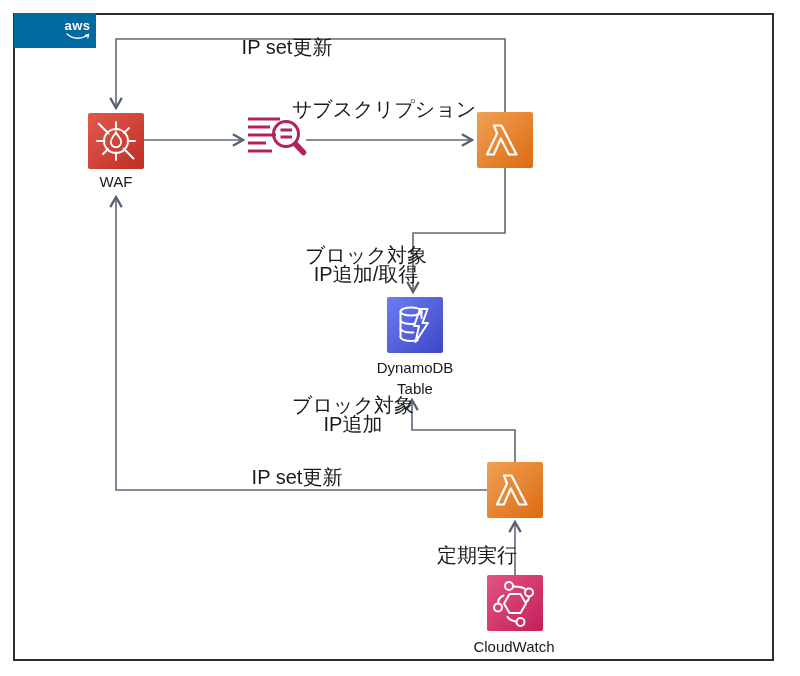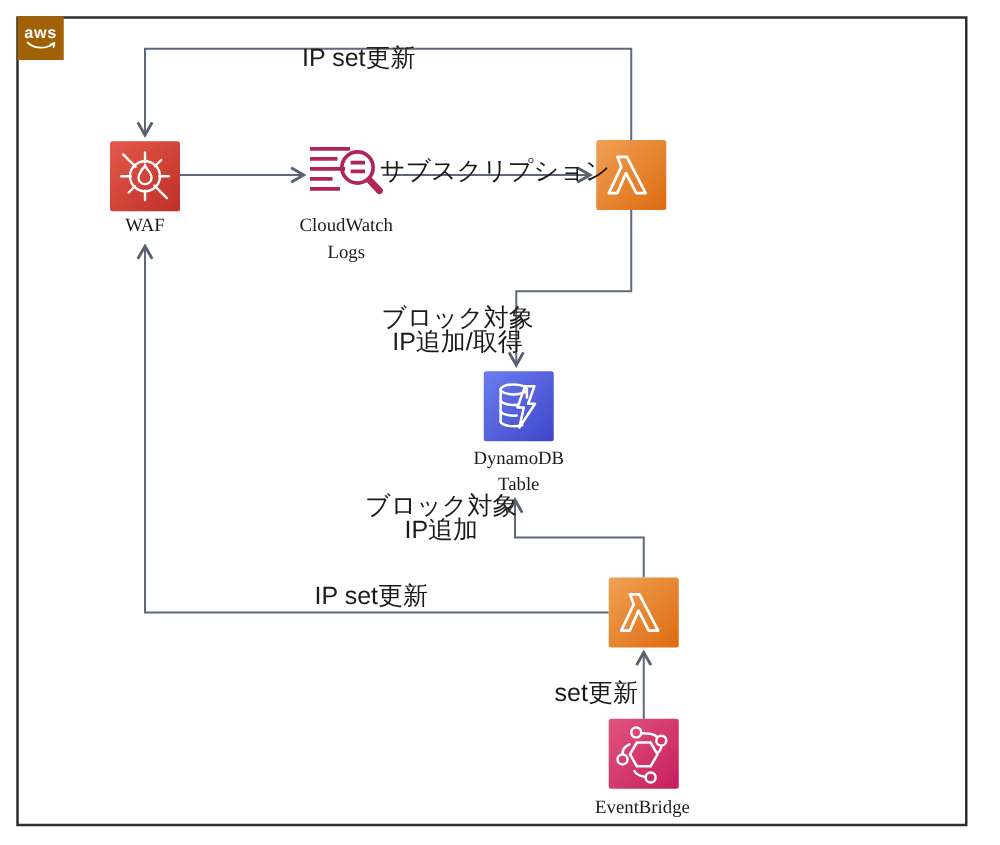--- a/index.html
+++ b/index.html
@@ -17,26 +17,27 @@
     left: 13px; top: 13px;
     width: 761px; height: 648px;
     border: 2px solid #2e2e2e;
     box-sizing: border-box;
     background: #ffffff;
   }
   .aws-logo {
     position: absolute;
     left: 14px; top: 13px;
     width: 37px; height: 35px;
-    background: #a16207;
+    background: #0369a1;
     display: flex;
     flex-direction: column;
     align-items: center;
     justify-content: center;
     z-index: 5;
+    padding-left: 45px;
   }
   .aws-logo .aws-text {
     color: #ffffff;
     font-size: 13px;
     font-weight: bold;
     line-height: 12px;
     letter-spacing: 0.5px;
   }
   .node-box {
     position: absolute;
@@ -62,21 +63,20 @@
     z-index: 3;
   }
   .node-label {
     position: absolute;
     transform: translateX(-50%);
     text-align: center;
     font-size: 15px;
     line-height: 21px;
     white-space: nowrap;
     z-index: 4;
-    font-family: Liberation Serif, serif;
   }
   .edge-label {
     position: absolute;
     transform: translateX(-50%);
     text-align: center;
     font-size: 20px;
     line-height: 19px;
     white-space: nowrap;
     z-index: 4;
   }
@@ -85,21 +85,21 @@
     left: 0; top: 0;
     width: 800px; height: 676px;
     z-index: 2;
   }
   .lbl-waf         { left: 116px; top: 171px; }
   .lbl-cloudwatch  { left: 277px; top: 171px; }
   .lbl-dynamodb    { left: 415px; top: 357px; text-align: center; }
   .lbl-eventbridge { left: 514px; top: 636px; }
 
   .lbl-top-ip      { left: 287px; top: 38px; }
-  .lbl-subfilter   { left: 396px; top: 100px; margin-top: 28px; }
+  .lbl-subfilter   { left: 384px; top: 100px; }
   .lbl-block-add   { left: 366px; top: 246px; }
   .lbl-block-get   { left: 353px; top: 396px; }
   .lbl-bottom-ip   { left: 297px; top: 468px; }
   .lbl-periodic    { left: 477px; top: 546px; }
 </style>
 </head>
 <body>
 
 <div class="canvas">
 
@@ -154,24 +154,20 @@
       <path d="M1 13 H23"></path>
       <path d="M1 21 H29"></path>
       <path d="M1 29 H19"></path>
       <path d="M1 37 H25"></path>
       <circle cx="39" cy="20" r="12.5"></circle>
       <path d="M33.5 16 H45"></path>
       <path d="M33.5 23 H45"></path>
     </g>
     <path d="M48.5 30 L56.5 38.5" fill="none" stroke="#B0235C" stroke-width="5.5" stroke-linecap="round"></path>
   </svg>
-  <div class="node-label lbl-cloudwatch">
-    <div>CloudWatch</div>
-    <div>Logs</div>
-  </div>
 
   <div class="node-box grad-lambda pos-lambda1">
     <svg width="56" height="56" viewBox="0 0 56 56">
       <polygon points="17,13.5 24.5,13.5 39.5,42.5 32,42.5 23.8,26.5 16.8,42.5 10,42.5 20,21.5" fill="none" stroke="#ffffff" stroke-width="2.2" stroke-linejoin="round"></polygon>
     </svg>
   </div>
 
   <div class="node-box grad-dynamodb pos-dynamodb">
     <svg width="56" height="56" viewBox="0 0 56 56">
       <g fill="none" stroke="#ffffff" stroke-width="2" stroke-linecap="round" stroke-linejoin="round">
@@ -204,35 +200,35 @@
         <circle cx="42" cy="17.5" r="4"></circle>
         <circle cx="11" cy="32.5" r="4"></circle>
         <circle cx="33.5" cy="47" r="4"></circle>
         <path d="M26.5 11.5 C32 11.5 36.5 12 38.5 14.5"></path>
         <path d="M42 21.7 C42 24.5 40.8 26 39.2 27"></path>
         <path d="M11 28.3 C11 24.5 13 22 16.5 20.5"></path>
         <path d="M29.3 46.5 C25 46 22 44.5 20.5 41.8"></path>
       </g>
     </svg>
   </div>
-  <div class="node-label lbl-eventbridge">EventBridge</div>
+  <div class="node-label lbl-eventbridge">CloudWatch</div>
 
   <div class="edge-label lbl-top-ip">IP set更新</div>
 
   <div class="edge-label lbl-subfilter">
     <div>サブスクリプション</div>
   </div>
 
   <div class="edge-label lbl-block-add">
     <div>ブロック対象</div>
     <div>IP追加/取得</div>
   </div>
 
   <div class="edge-label lbl-block-get">
     <div>ブロック対象</div>
     <div>IP追加</div>
   </div>
 
   <div class="edge-label lbl-bottom-ip">IP set更新</div>
 
-  <div class="edge-label lbl-periodic">set更新</div>
+  <div class="edge-label lbl-periodic">定期実行</div>
 
 </div>
 
 </body></html>

